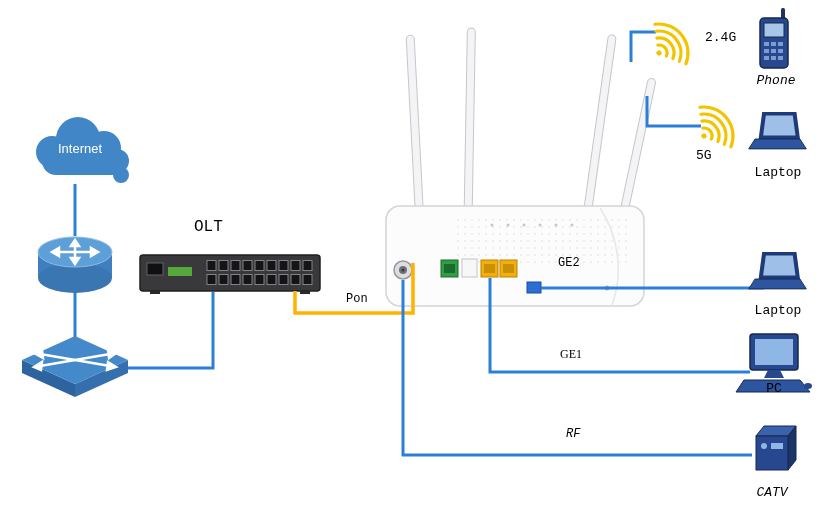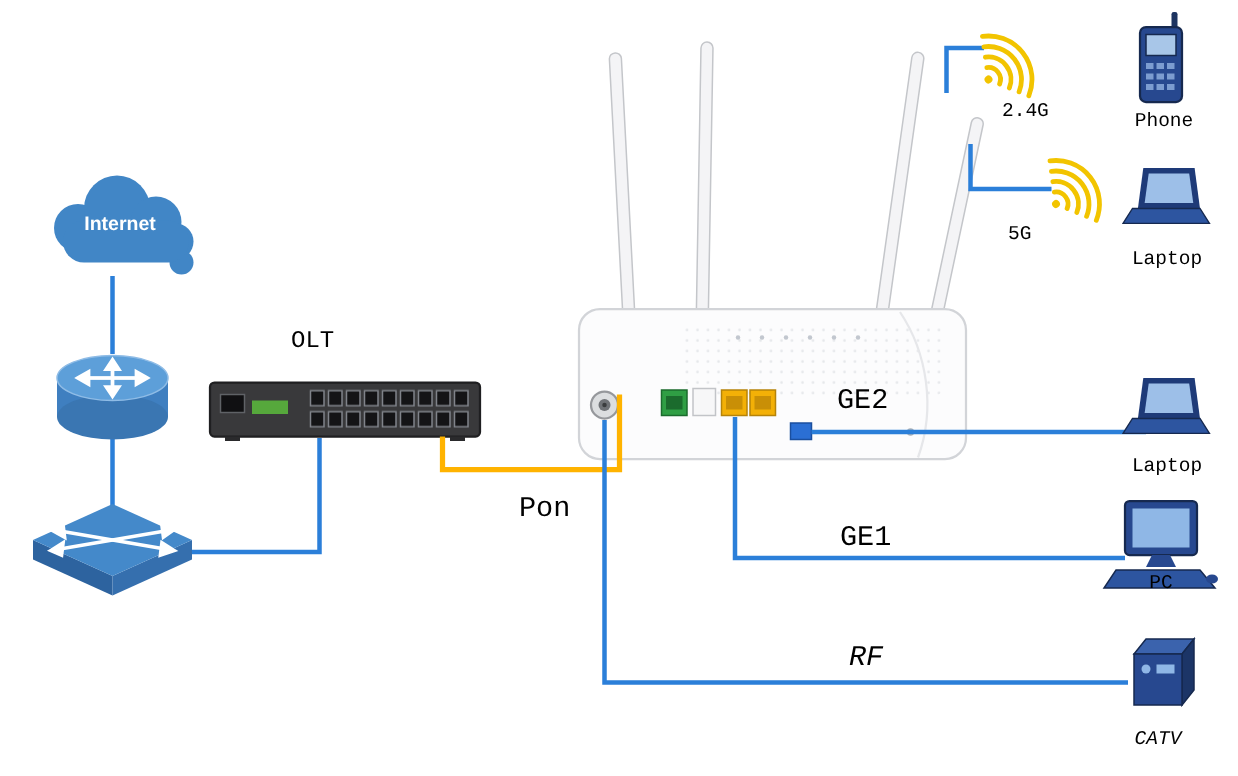--- a/index.html
+++ b/index.html
@@ -7,32 +7,32 @@
     position:relative;
     width:825px;height:517px;
     background:#ffffff;
     overflow:hidden;
     font-family:"Liberation Mono", monospace;
   }
   .stage svg{position:absolute;left:0;top:0;}
   .label{
     position:absolute;
     color:#000;
-    font-size:19px;
+    font-size:12px;
     line-height:1.1;
     white-space:nowrap;
     font-family:"Liberation Mono", monospace;
   }
   .label.small{font-size:13px;}
   .label.big{font-size:16px;}
   .label.center{text-align:center;}
   .internet-label{
     color:#ffffff;
     font-family:"Liberation Sans", sans-serif;
-    font-weight:bold;
+    font-weight:normal;
     font-size:13px;
     text-align:center;
   }
 </style>
 </head>
 <body>
 
 <div class="stage">
 
 <svg width="825" height="517" viewBox="0 0 825 517">
@@ -206,25 +206,25 @@
     <polygon points="4,12 12,2 44,2 36,12" fill="#3b63ad" stroke="#16294f" stroke-width="1"></polygon>
     <polygon points="36,12 44,2 44,36 36,46" fill="#1c3567" stroke="#16294f" stroke-width="1"></polygon>
     <rect x="4" y="12" width="32" height="34" fill="#27488f" stroke="#16294f" stroke-width="1"></rect>
     <circle cx="12" cy="22" r="3" fill="#8fb7e6"></circle>
     <rect x="19" y="19" width="12" height="6" fill="#8fb7e6"></rect>
   </g>
 </svg>
 
 <div class="label internet-label" style="left:35px;top:142px;width:90px;">Internet</div>
 <div class="label big" style="left:194px;top:219px;">OLT</div>
-<div class="label" style="left:346px;top:293px;margin-top:36px;">Pon</div>
+<div class="label" style="left:346px;top:293px;">Pon</div>
 <div class="label" style="left:558px;top:257px;">GE2</div>
-<div class="label" style="left:560px;top:348px;">GE1</div>
+<div class="label" style="left:560px;top:348px;font-family:Liberation Serif, serif;">GE1</div>
 <div class="label" style="left:566px;top:428px;font-style:italic;">RF</div>
-<div class="label small" style="left:668px;top:31px;margin-top:36px;">2.4G</div>
-<div class="label small" style="left:672px;top:149px;">5G</div>
-<div class="label small center" style="left:752px;top:74px;width:48px;">Phone</div>
+<div class="label small" style="left:705px;top:31px;">2.4G</div>
+<div class="label small" style="left:696px;top:149px;">5G</div>
+<div class="label small center" style="left:752px;top:74px;width:48px;font-style:italic;">Phone</div>
 <div class="label small center" style="left:748px;top:166px;width:60px;">Laptop</div>
 <div class="label small center" style="left:748px;top:304px;width:60px;">Laptop</div>
 <div class="label small center" style="left:750px;top:382px;width:48px;">PC</div>
 <div class="label small center" style="left:748px;top:486px;width:48px;font-style:italic;">CATV</div>
 
 </div>
 
 </body></html>

